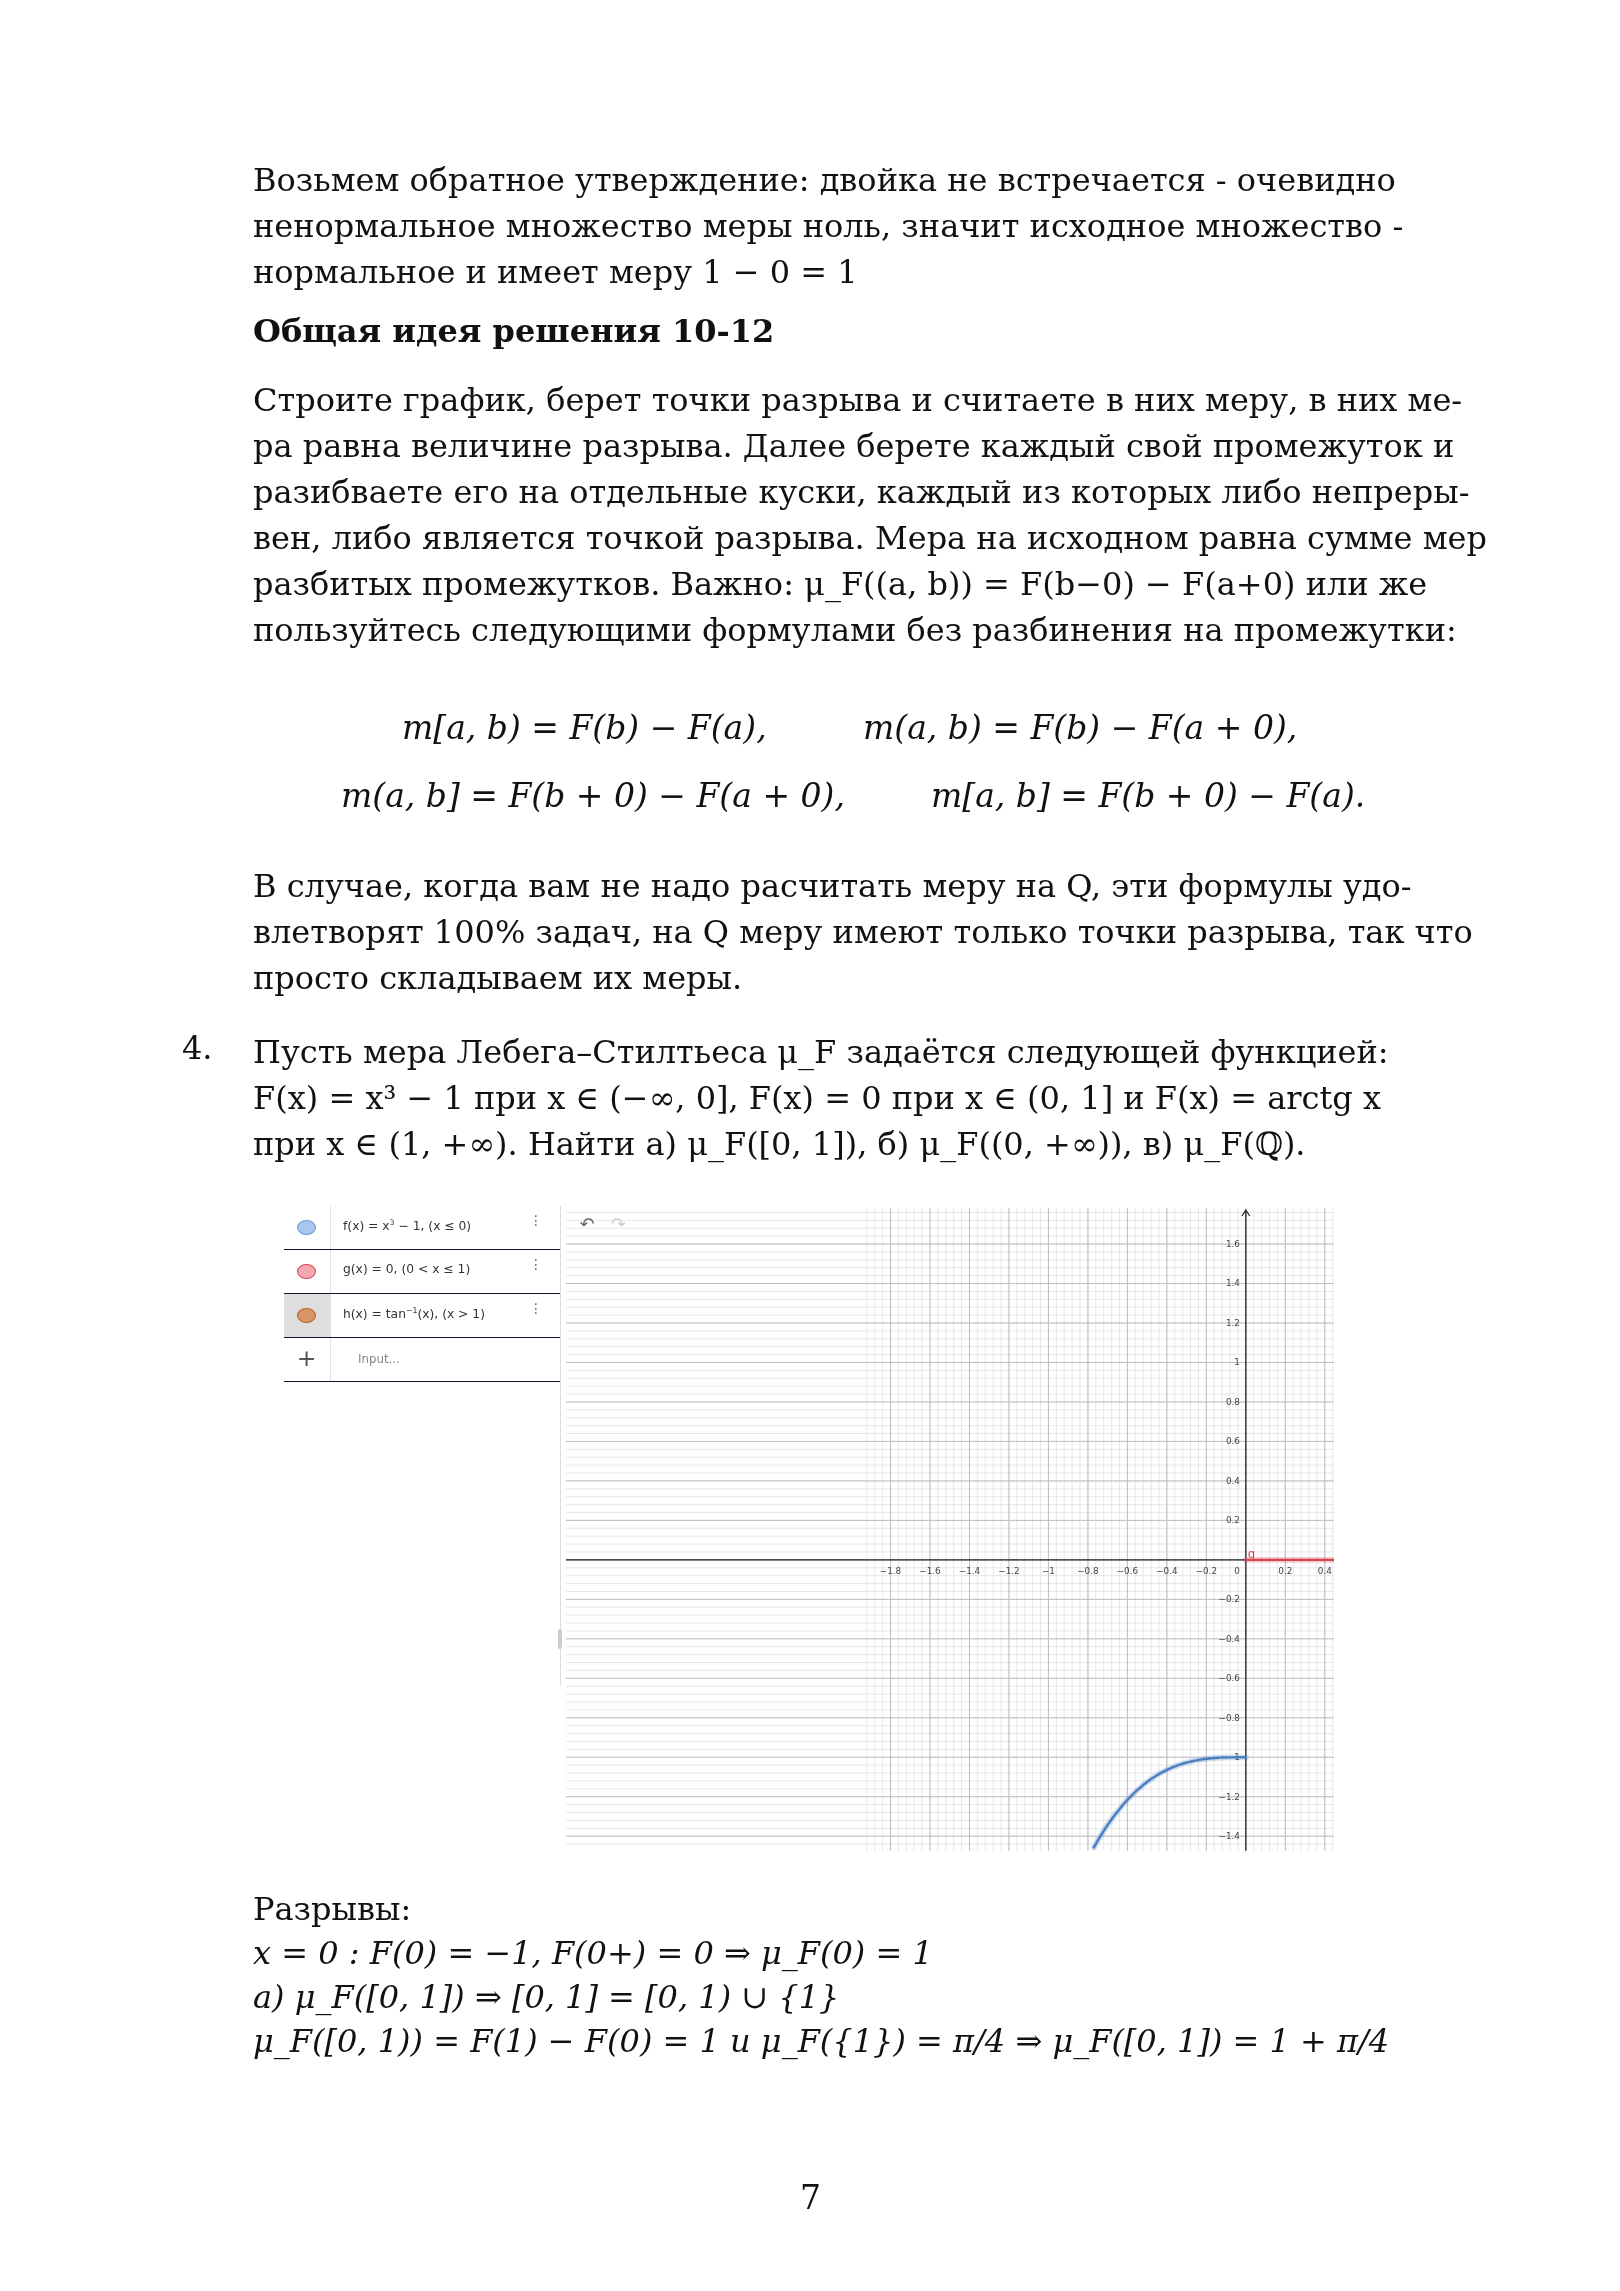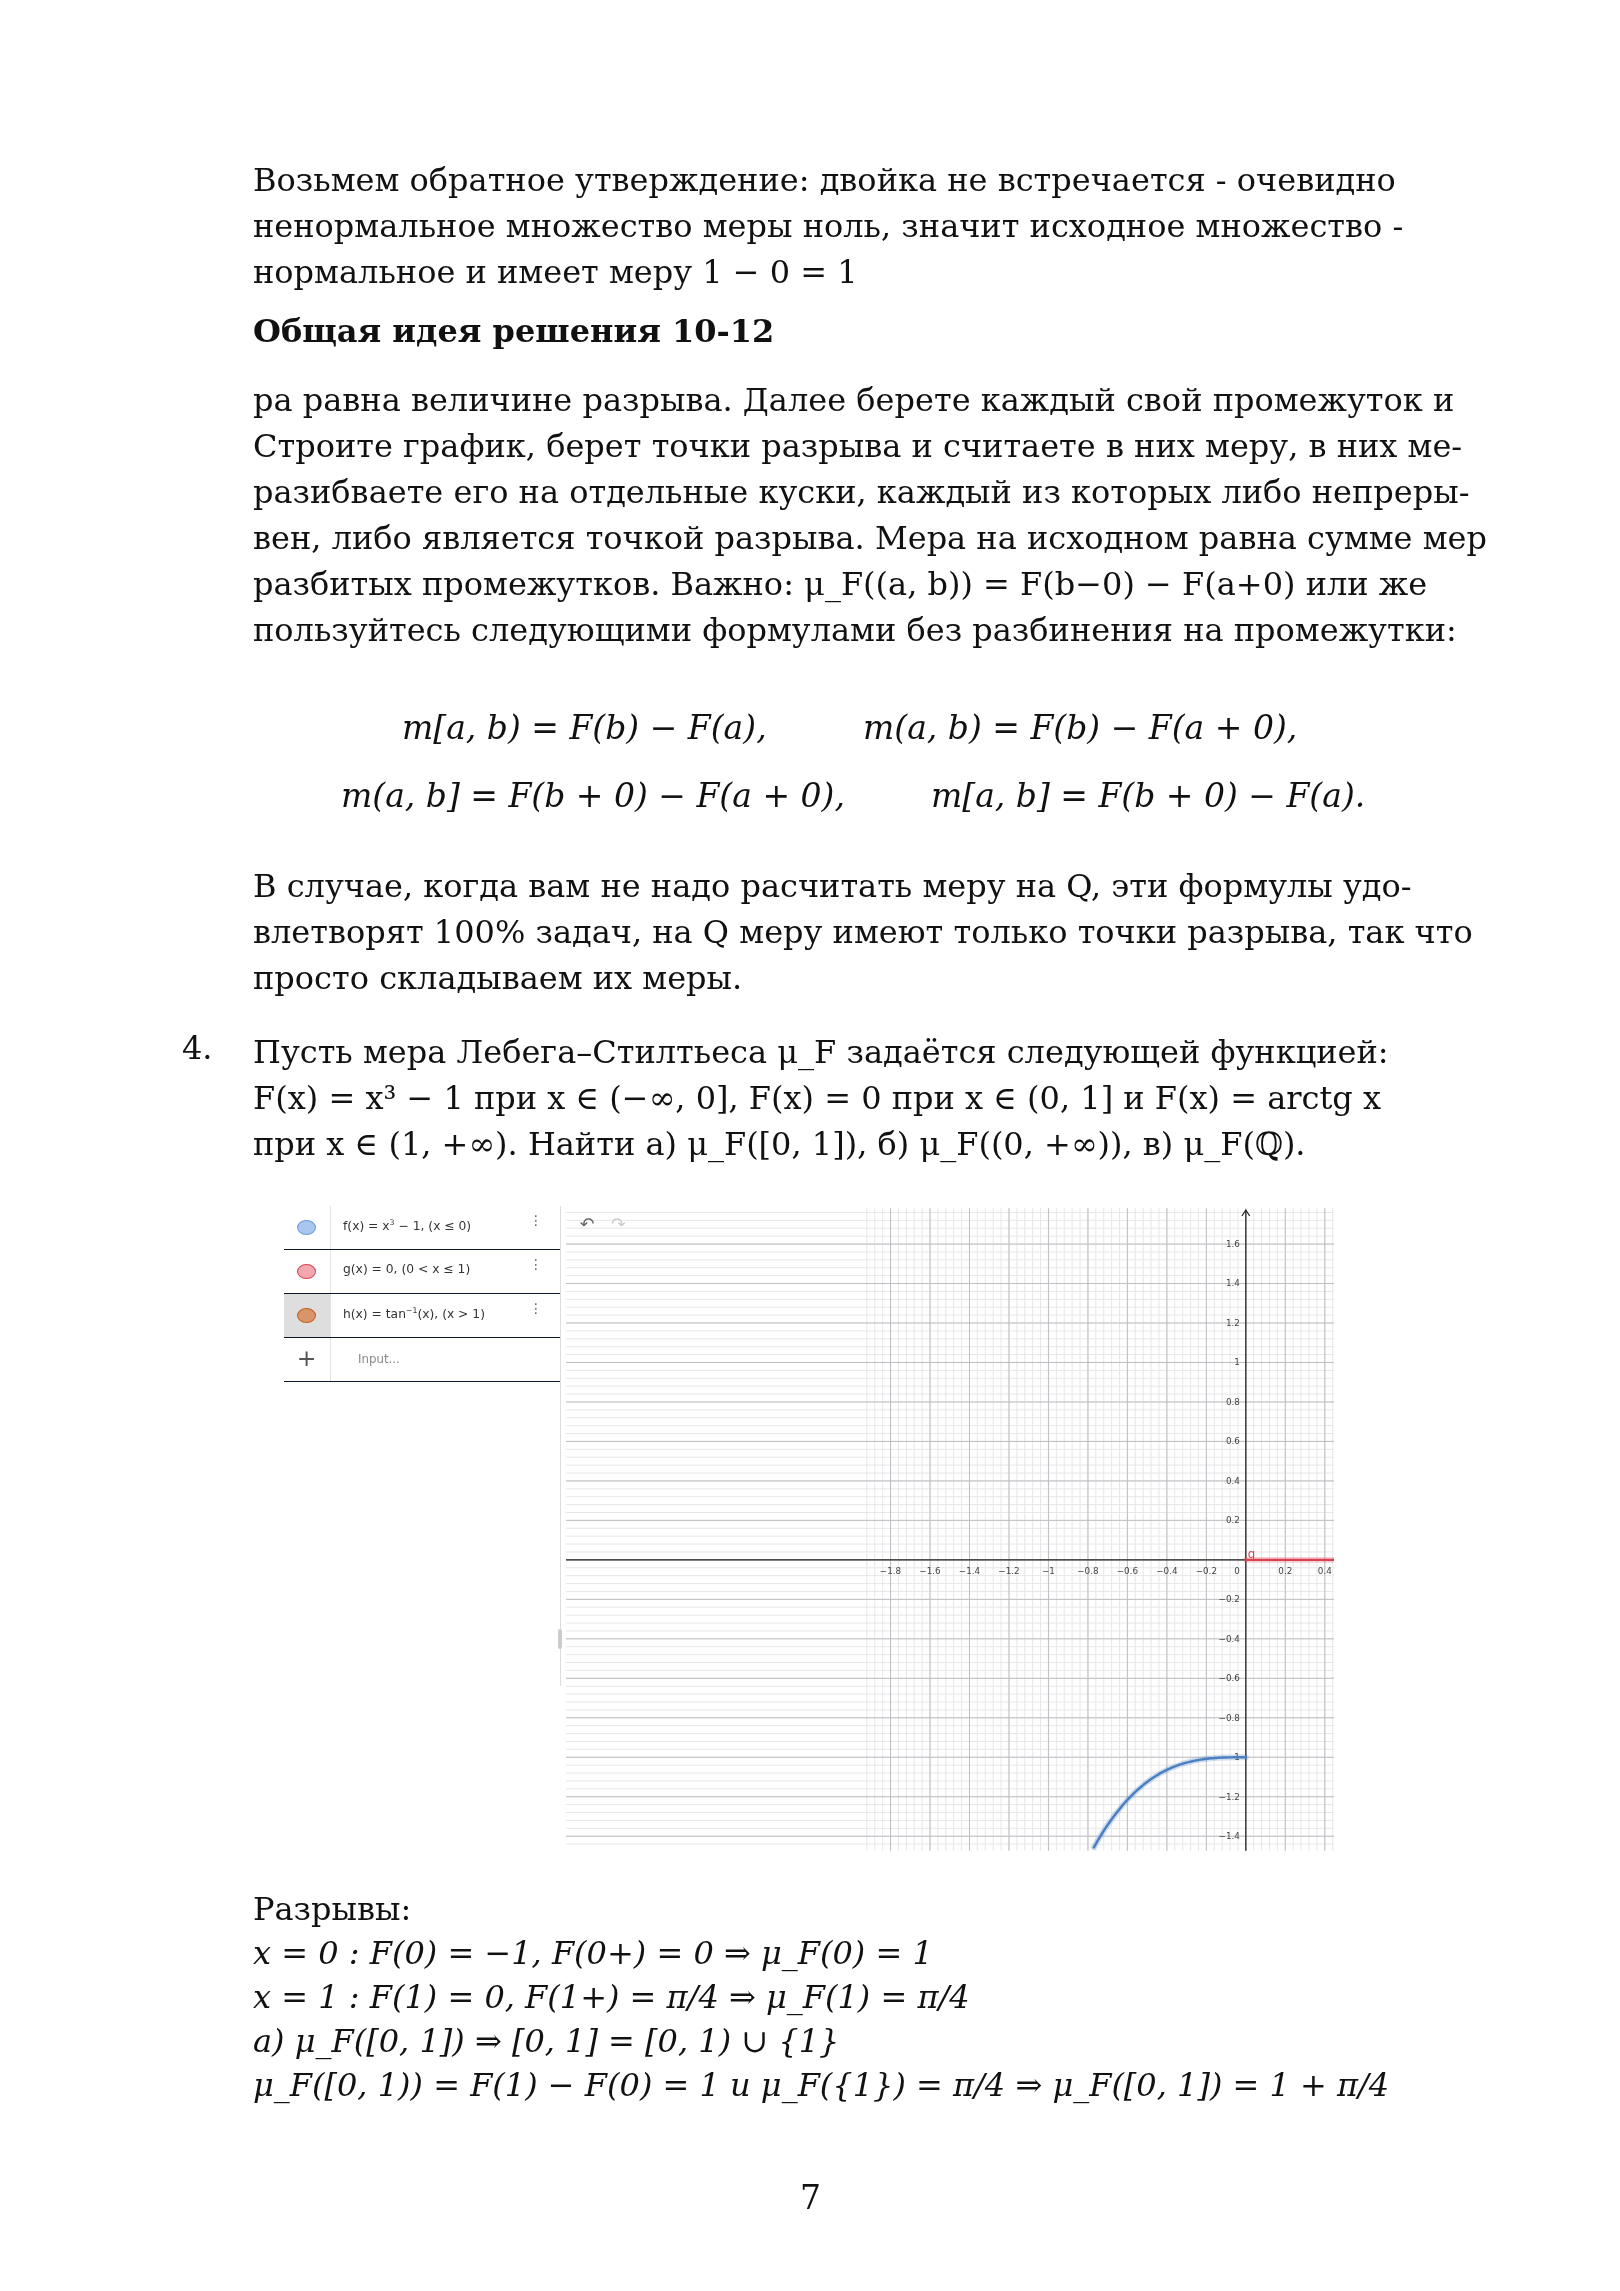--- a/index.html
+++ b/index.html
@@ -37,22 +37,22 @@
 
 <div class="para" style="top:157px;">
   <span class="line">Возьмем обратное утверждение: двойка не встречается - очевидно</span>
   <span class="line">ненормальное множество меры ноль, значит исходное множество -</span>
   <span class="line">нормальное и имеет меру 1 − 0 = 1</span>
 </div>
 
 <div class="heading" style="top:312px;">Общая идея решения 10-12</div>
 
 <div class="para" style="top:377px;">
+  <span class="line">Строите график, берет точки разрыва и считаете в них меру, в них ме-</span>
   <span class="line">ра равна величине разрыва. Далее берете каждый свой промежуток и</span>
-  <span class="line">Строите график, берет точки разрыва и считаете в них меру, в них ме-</span>
   <span class="line">разибваете его на отдельные куски, каждый из которых либо непреры-</span>
   <span class="line">вен, либо является точкой разрыва. Мера на исходном равна сумме мер</span>
   <span class="line">разбитых промежутков. Важно: μ_F((a, b)) = F(b−0) − F(a+0) или же</span>
   <span class="line">пользуйтесь следующими формулами без разбинения на промежутки:</span>
 </div>
 
 <div class="formula" style="left:402px; top:708px;">m[a, b) = F(b) − F(a),</div>
 <div class="formula" style="left:863px; top:708px;">m(a, b) = F(b) − F(a + 0),</div>
 <div class="formula" style="left:341px; top:776px;">m(a, b] = F(b + 0) − F(a + 0),</div>
 <div class="formula" style="left:931px; top:776px;">m[a, b] = F(b + 0) − F(a).</div>
@@ -363,19 +363,18 @@
         <text x="897.5" y="198.74227007541418" fill="#c8642a" font-size="12" font-family="DejaVu Sans, sans-serif">h</text>
       </svg>
     <span class="undo" style="left:13.7px; top:5.9px;">↶</span>
     <span class="undo" style="left:45px; top:5.9px; color:#ccc;">↷</span>
   </div>
 </div>
 
 <div class="para" style="top:1887px; line-height:44px;">
   <span class="line">Разрывы:</span>
   <span class="line math">x = 0 : F(0) = −1, F(0+) = 0 ⇒ μ_F(0) = 1</span>
-  <span class="line math">x = 1 : F(1) = 0, F(1+) = π/4 ⇒ μ_F(1) = π/4</span>
   <span class="line math">а) μ_F([0, 1]) ⇒ [0, 1] = [0, 1) ∪ {1}</span>
   <span class="line math">μ_F([0, 1)) = F(1) − F(0) = 1 и μ_F({1}) = π/4 ⇒ μ_F([0, 1]) = 1 + π/4</span>
 </div>
 
 <div class="pagenum">7</div>
 
 
 </body></html>

